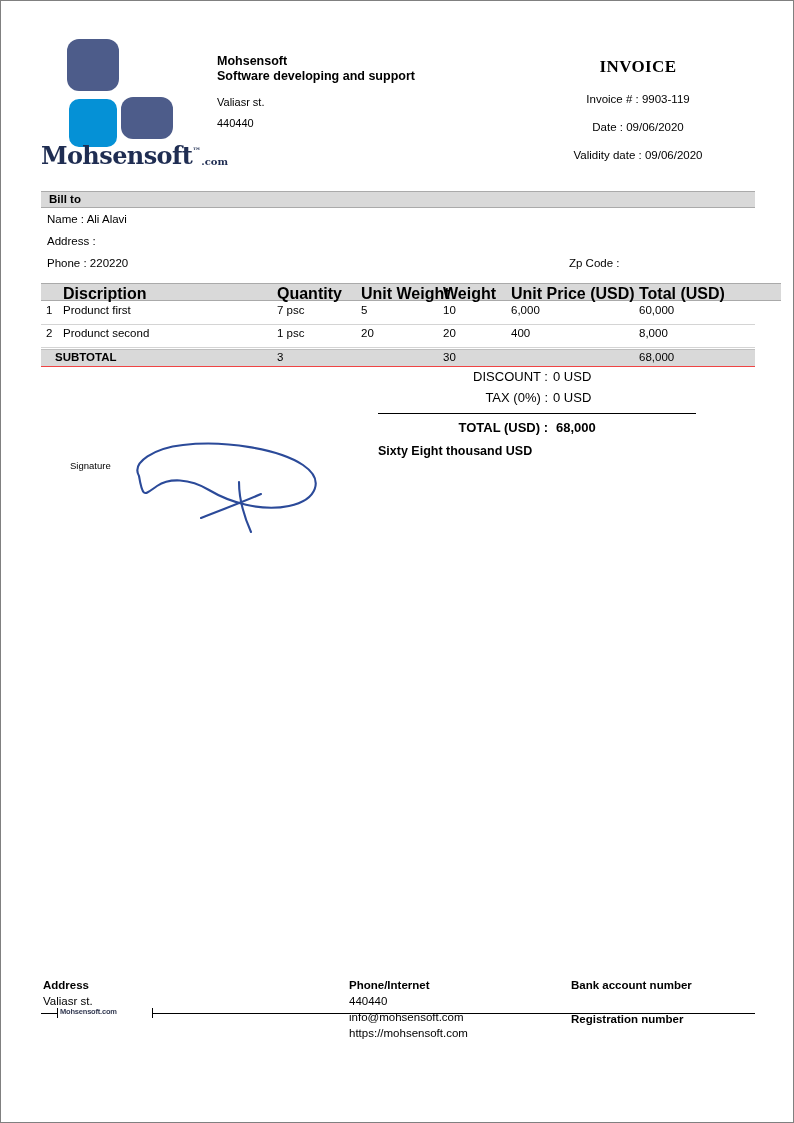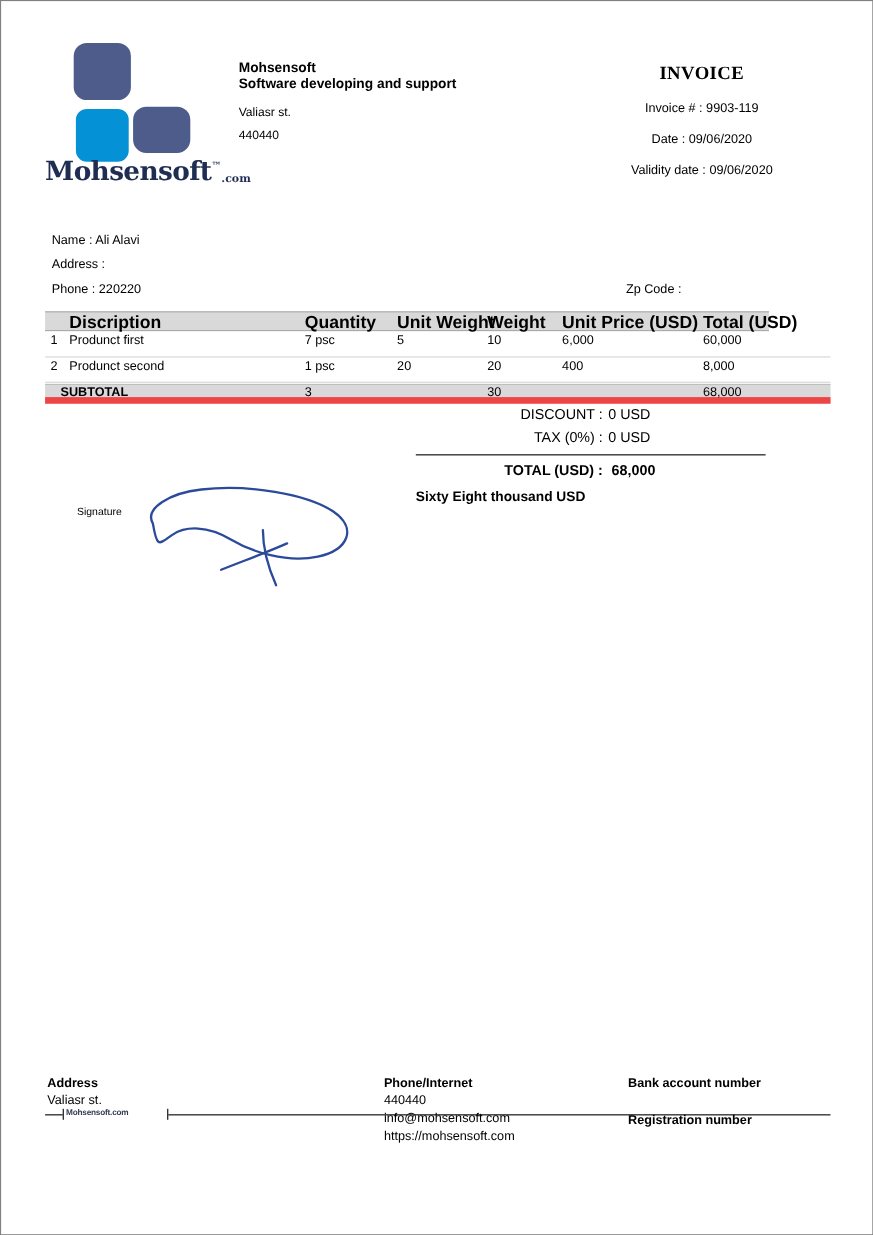--- a/index.html
+++ b/index.html
@@ -174,21 +174,21 @@
     position: absolute;
     left: 522px;
     top: 0;
   }
 
   
   .table-head {
     position: absolute;
     left: 40px;
     top: 282px;
-    width: 658px;
+    width: 740px;
     height: 18px;
     background: #d9d9d9;
     border-top: 1px solid #aaaaaa;
     border-bottom: 1px solid #aaaaaa;
     box-sizing: border-box;
   }
   .row {
     position: absolute;
     left: 40px;
     width: 714px;
@@ -224,21 +224,21 @@
   .sep-a { top: 346px; }
 
   .subtotal-bar {
     position: absolute;
     left: 40px;
     top: 348px;
     width: 714px;
     height: 18px;
     background: #d9d9d9;
     border-top: 1px solid #bfbfbf;
-    border-bottom: 6px solid #ef4444;
+    border-bottom: 1px solid #ef4444;
     box-sizing: border-box;
     font-size: 11.5px;
   }
   .subtotal-bar .cell { top: 1px; }
   .subtotal-bar .c-desc { font-weight: bold; left: 14px; }
 
   
   .totals {
     position: absolute;
     left: 377px;
@@ -397,20 +397,23 @@
     </div>
 
     <div class="invoice-meta">
       <div class="invoice-title">INVOICE</div>
       <div class="invoice-meta-row">Invoice # : 9903-119</div>
       <div class="invoice-meta-row">Date : 09/06/2020</div>
       <div class="invoice-meta-row">Validity date : 09/06/2020</div>
     </div>
   </div>
 
+  <div class="section-bar billto-bar">
+    <span class="section-bar-label">Bill to</span>
+  </div>
 
   <div class="billto-rows">
     <div class="billto-row">Name : Ali Alavi</div>
     <div class="billto-row">Address :</div>
     <div class="billto-row">
       <span>Phone : 220220</span>
       <span class="billto-zip">Zp Code :</span>
     </div>
   </div>
 

